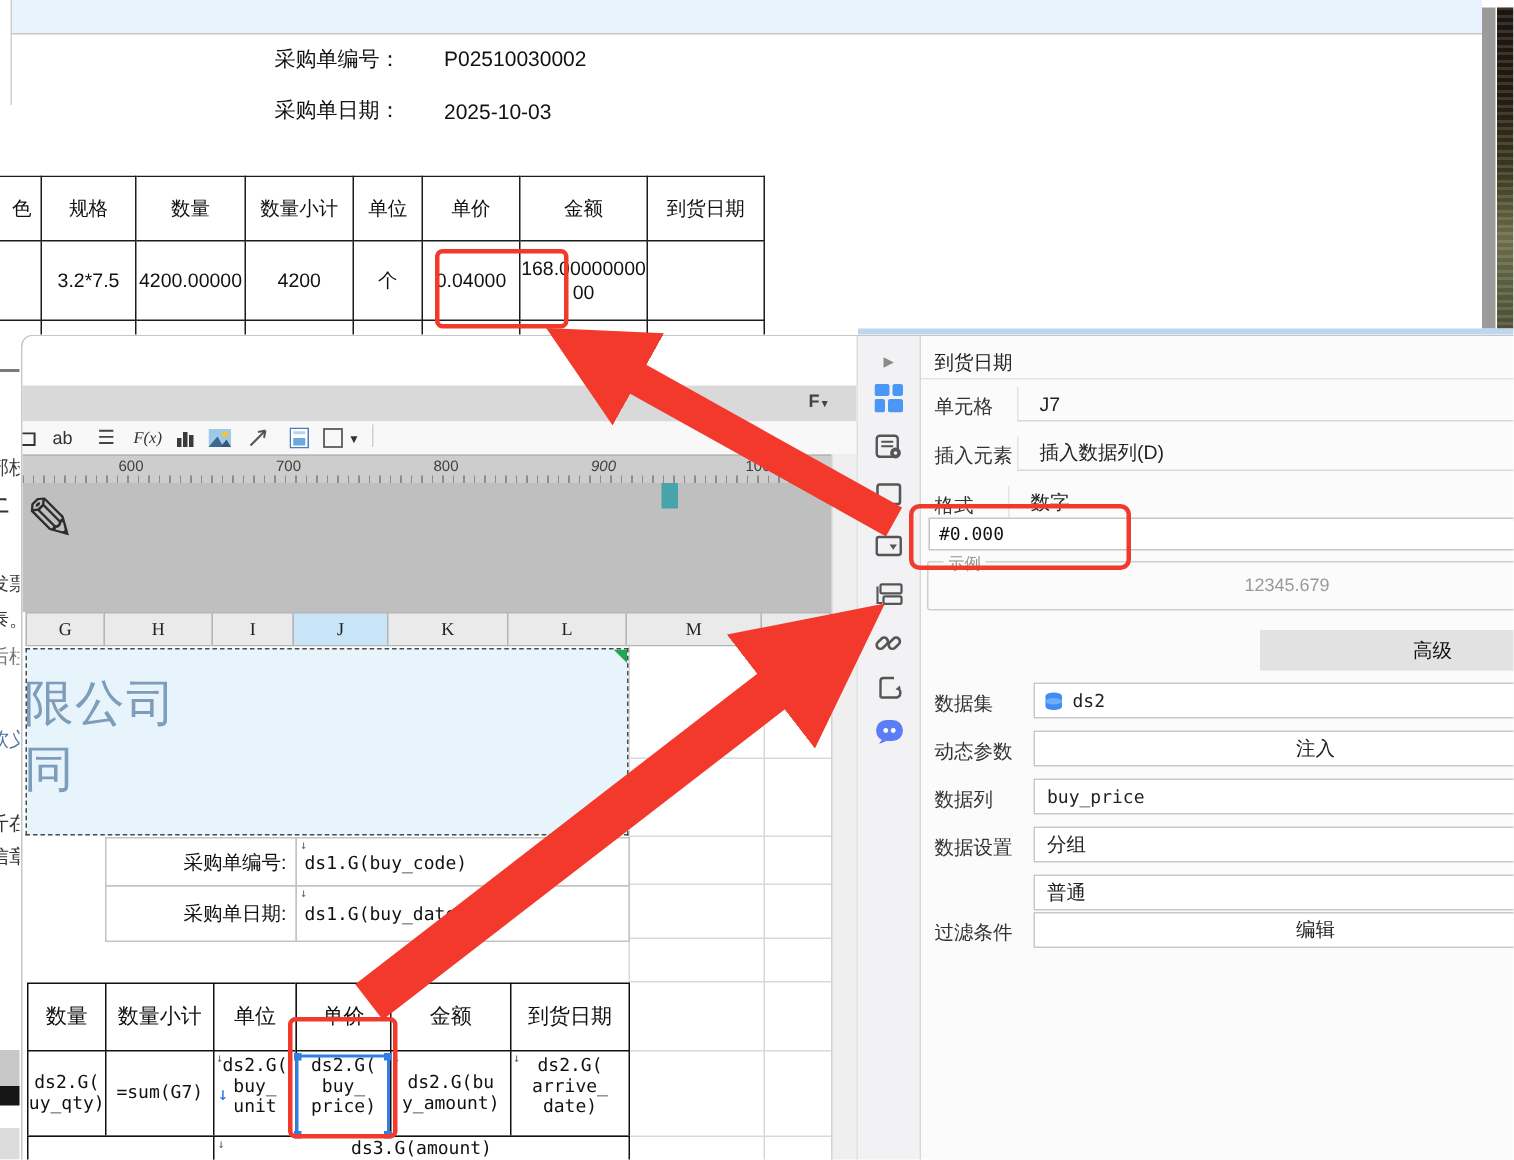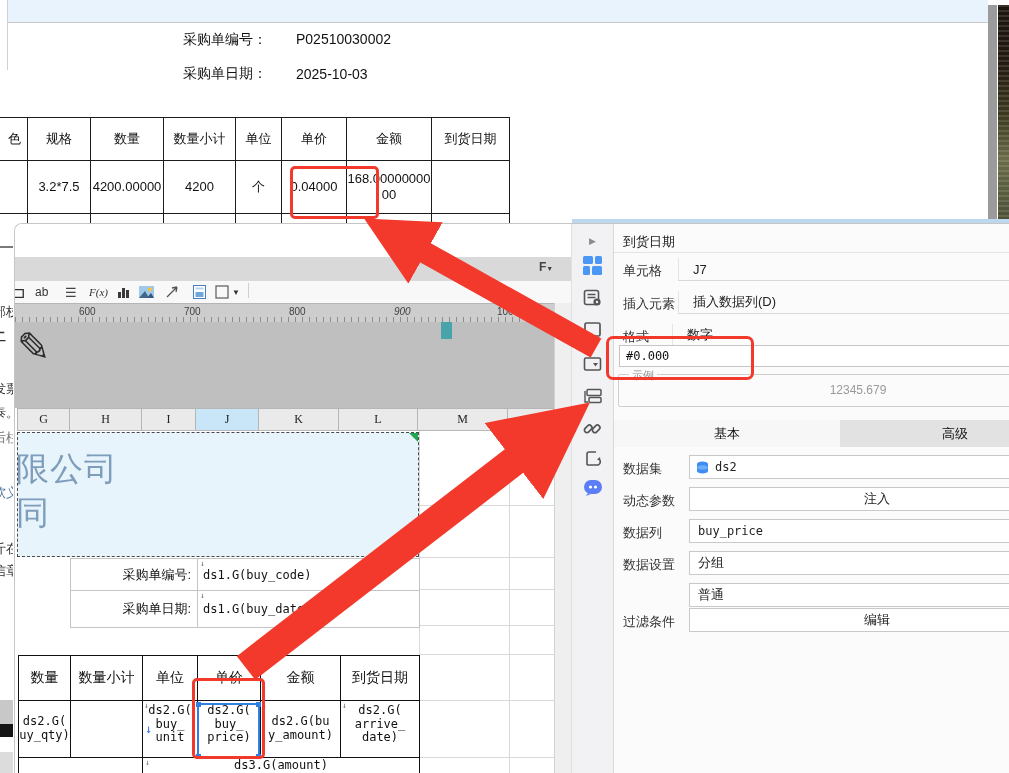--- a/index.html
+++ b/index.html
@@ -266,20 +266,21 @@
       <div class="t2h" style="left:53px;width:73px;">数量小计</div>
       <div class="t2h" style="left:125px;width:56px;">单位</div>
       <div class="t2h" style="left:180px;width:64px;">单价</div>
       <div class="t2h" style="left:243px;width:81px;">金额</div>
       <div class="t2h" style="left:323px;width:80px;">到货日期</div>
 
       <div class="t2c mono" style="left:1px;width:53px;padding-top:14px;">
         <div>ds2.G(</div>
           <div>uy_qty)</div>
       </div>
+      <div class="t2c mono" style="left:53px;width:73px;line-height:55px;">=sum(G7)</div>
       <div class="t2c mono" style="left:125px;width:56px;padding-top:3px;">
         <span class="mk" style="left:1px;top:1px;">↓</span>
         <span class="iarrow">↓</span>
         <div>ds2.G(</div>
           <div>buy_</div>
           <div>unit</div>
       </div>
       <div class="t2c mono" style="left:180px;width:64px;padding-top:3px;">
         <div>ds2.G(</div>
           <div>buy_</div>
@@ -394,21 +395,20 @@
 
       <div class="pat-input mono">
           <span>#0.000</span>
         </div>
 
       <div class="sample">
         <span class="leg">示例</span>
         <span class="sv">12345.679</span>
       </div>
 
-      <div class="tabA">基本</div>
       <div class="tabB">高级</div>
 
       <div class="p-lab" style="top:236px;">数据集</div>
       <div class="wfield" style="top:231px;">
         <span style="margin:0 6px 0 6px;display:flex;">
           <svg width="13" height="13">
               <ellipse cx="6.5" cy="3" rx="5.5" ry="2.4" fill="#3f8cf3"></ellipse>
               <path d="M1 3 v7 a5.5 2.4 0 0 0 11 0 v-7" fill="#3f8cf3"></path>
               <ellipse cx="6.5" cy="6.5" rx="5.5" ry="2.2" fill="#6caef7"></ellipse>
             </svg>

